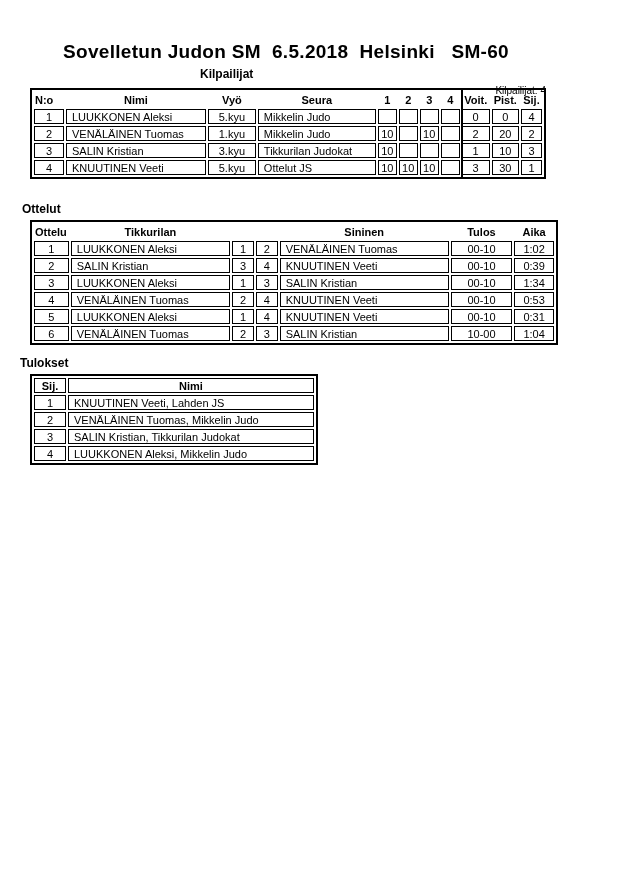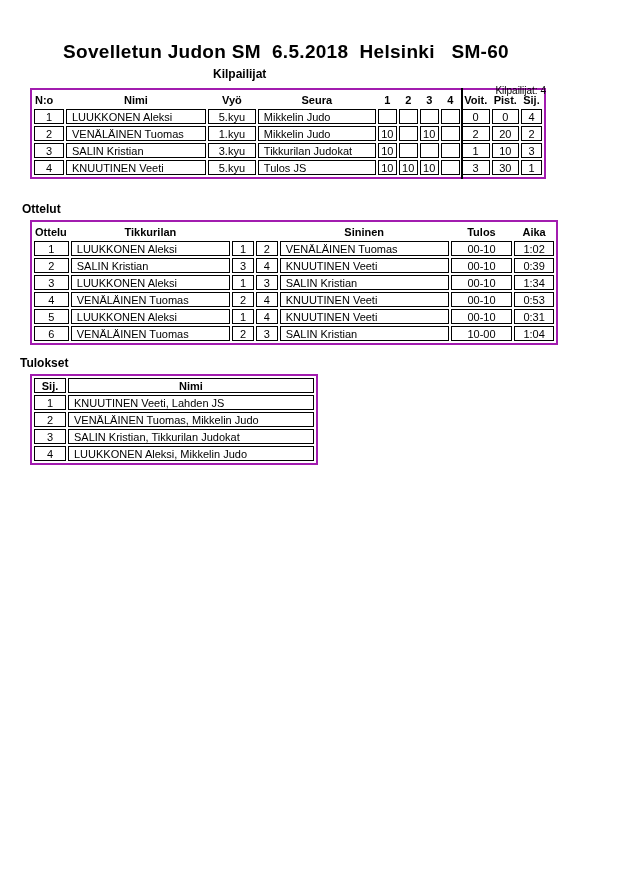--- a/index.html
+++ b/index.html
@@ -22,36 +22,36 @@
 
   .section { position: absolute; }
   #sec-competitors { left: 30px; top: 64px; width: 516px; }
   #sec-matches     { left: 30px; top: 196px; width: 528px; }
   #sec-results     { left: 30px; top: 350px; width: 332px; }
 
   .sec-head { position: relative; height: 24px; }
   .sec-title {
     font-size: 12px; font-weight: bold;
   }
-  #sec-competitors .sec-title { position: absolute; left: 183px; top: 3px; }
+  #sec-competitors .sec-title { position: absolute; left: 170px; top: 3px; }
   .competitor-count {
     position: absolute; right: 0px; top: 5px;
     font-size: 10px; font-weight: normal; margin-top: 16px;
   }
   #sec-matches .sec-head, #sec-results .sec-head { }
   #sec-matches .sec-title, #sec-results .sec-title {
     display: inline-block; position: relative; top: 3px;
   }
   #sec-matches .sec-title { left: -8px; }
   #sec-results .sec-title { left: -10px; }
 
   table {
     border-collapse: separate;
     border-spacing: 2px;
-    border: 2px solid #a21caf;
+    border: 2px solid #000000;
     table-layout: fixed;
     background: #fff;
   }
   th, td {
     box-sizing: border-box;
     height: 15px;
     font-size: 11px;
     line-height: 12px;
     vertical-align: middle;
     padding: 0 2px;
@@ -160,21 +160,21 @@
             <td class="col-r3"></td>
             <td class="col-r4"></td>
             <td class="col-wins">1</td>
             <td class="col-points">10</td>
             <td class="col-rank">3</td>
           </tr>
           <tr>
             <td class="col-no">4</td>
             <td class="col-name">KNUUTINEN Veeti</td>
             <td class="col-belt">5.kyu</td>
-            <td class="col-club">Tulos JS</td>
+            <td class="col-club">Ottelut JS</td>
             <td class="col-r1">10</td>
             <td class="col-r2">10</td>
             <td class="col-r3">10</td>
             <td class="col-r4"></td>
             <td class="col-wins">3</td>
             <td class="col-points">30</td>
             <td class="col-rank">1</td>
           </tr>
         </tbody>
     </table>

